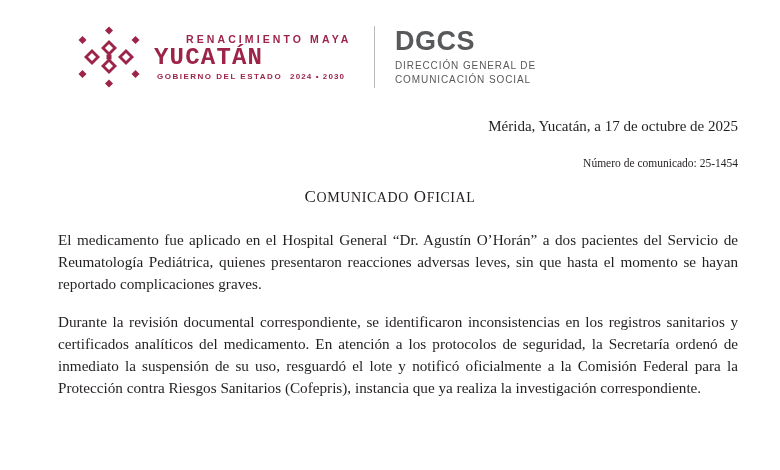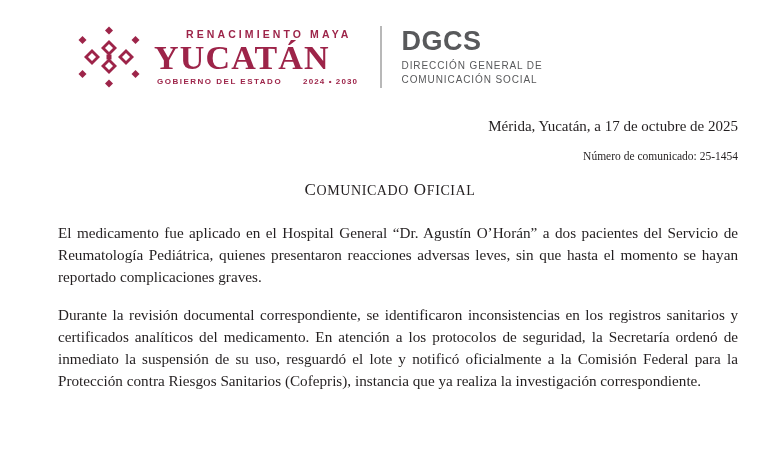--- a/index.html
+++ b/index.html
@@ -46,32 +46,32 @@
   .brand-renacimiento {
     font-family: "Liberation Sans", sans-serif;
     font-size: 10.5px;
     letter-spacing: 3.1px;
     color: #9d2449;
     font-weight: 700;
     margin-left: 3px;
     padding-left: 29px;
   }
   .brand-yucatan {
-    font-family: Liberation Serif, serif;
-    font-weight: 700;
-    font-size: 34px;
+    font-family: Liberation Mono, monospace;
+    font-weight: 700;
+    font-size: 24px;
     letter-spacing: 1.2px;
     color: #9d2449;
     line-height: 1.02;
     margin: 1px 0 1px 0;
   }
   .brand-footline {
     display: flex;
     align-items: center;
-    gap: 21px;
+    gap: 8px;
     font-family: "Liberation Sans", sans-serif;
     font-size: 8px;
     letter-spacing: 1.5px;
     color: #9d2449;
     font-weight: 700;
     margin-left: 3px;
   }
   .brand-footline .years { letter-spacing: 1.1px; }
 
   .divider-vert {
@@ -110,21 +110,21 @@
     padding-right: 42px;
     margin-top: 26px;
   }
   .meta-date {
     font-size: 15px;
     color: #231f20;
   }
   .meta-number {
     font-size: 11.5px;
     color: #231f20;
-    margin-top: 15px;
+    margin-top: 22px;
   }
 
   
   .doc-title {
     text-align: center;
     font-size: 17px;
     font-weight: 400;
     letter-spacing: 0.6px;
     margin-top: 18px;
     color: #231f20;

